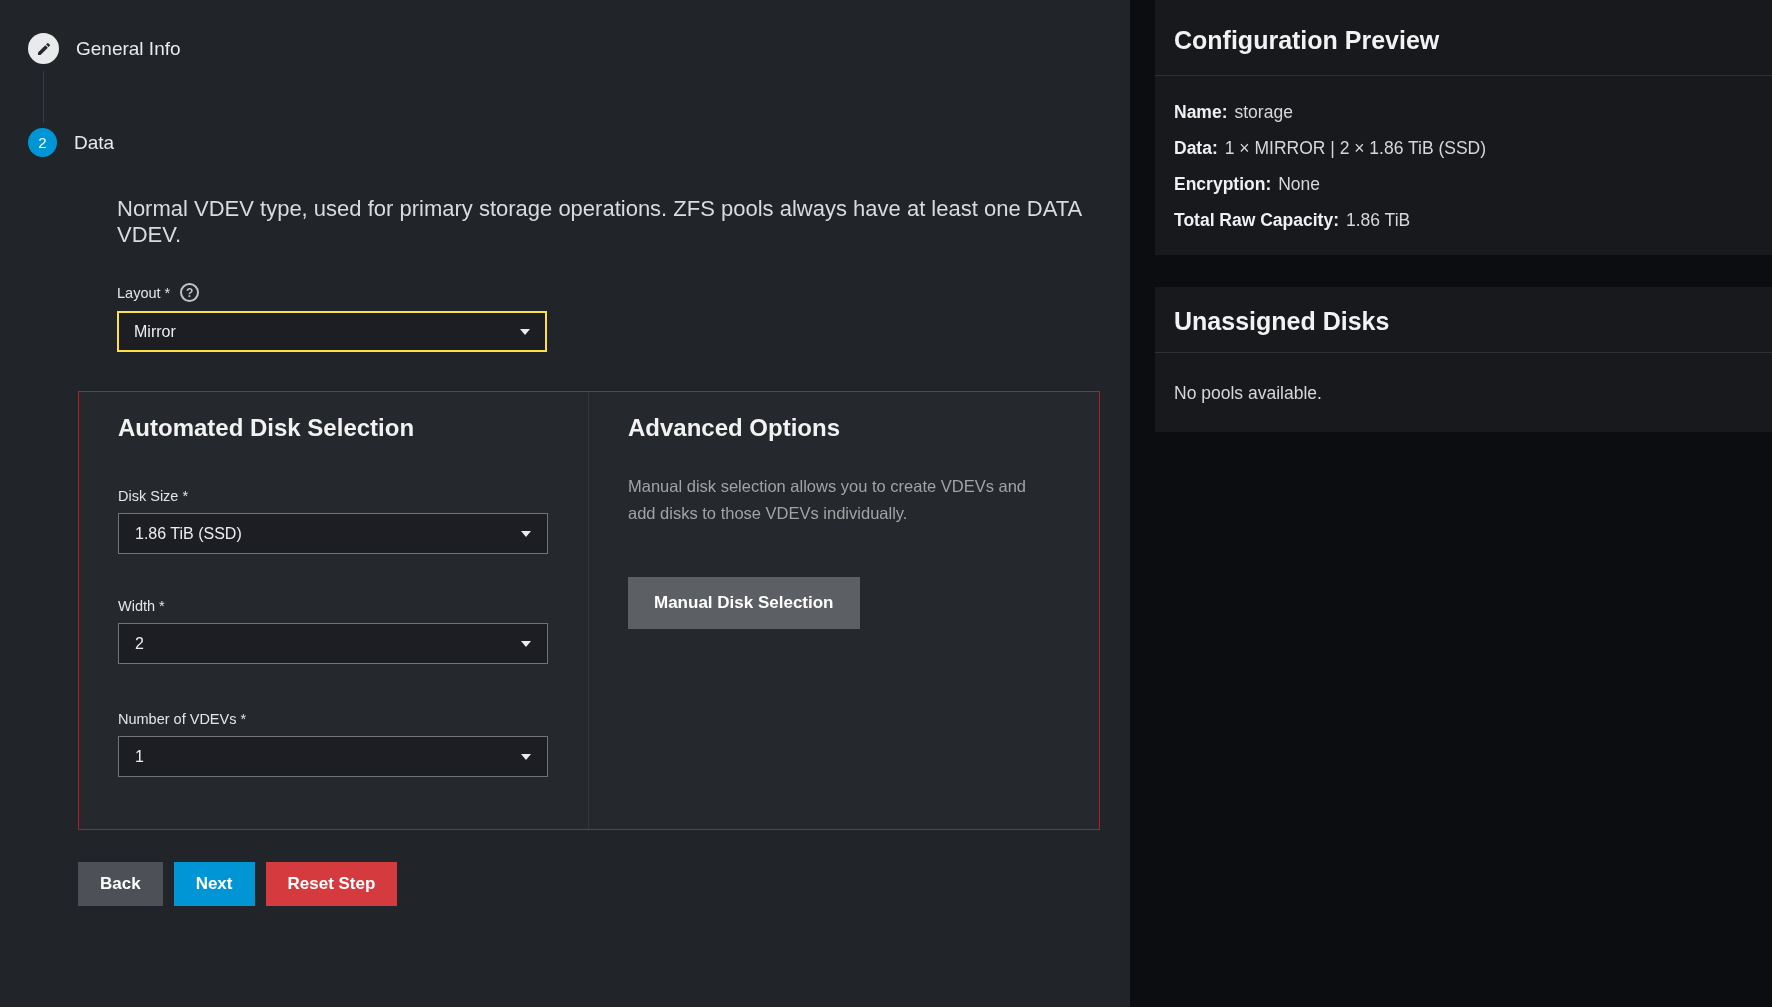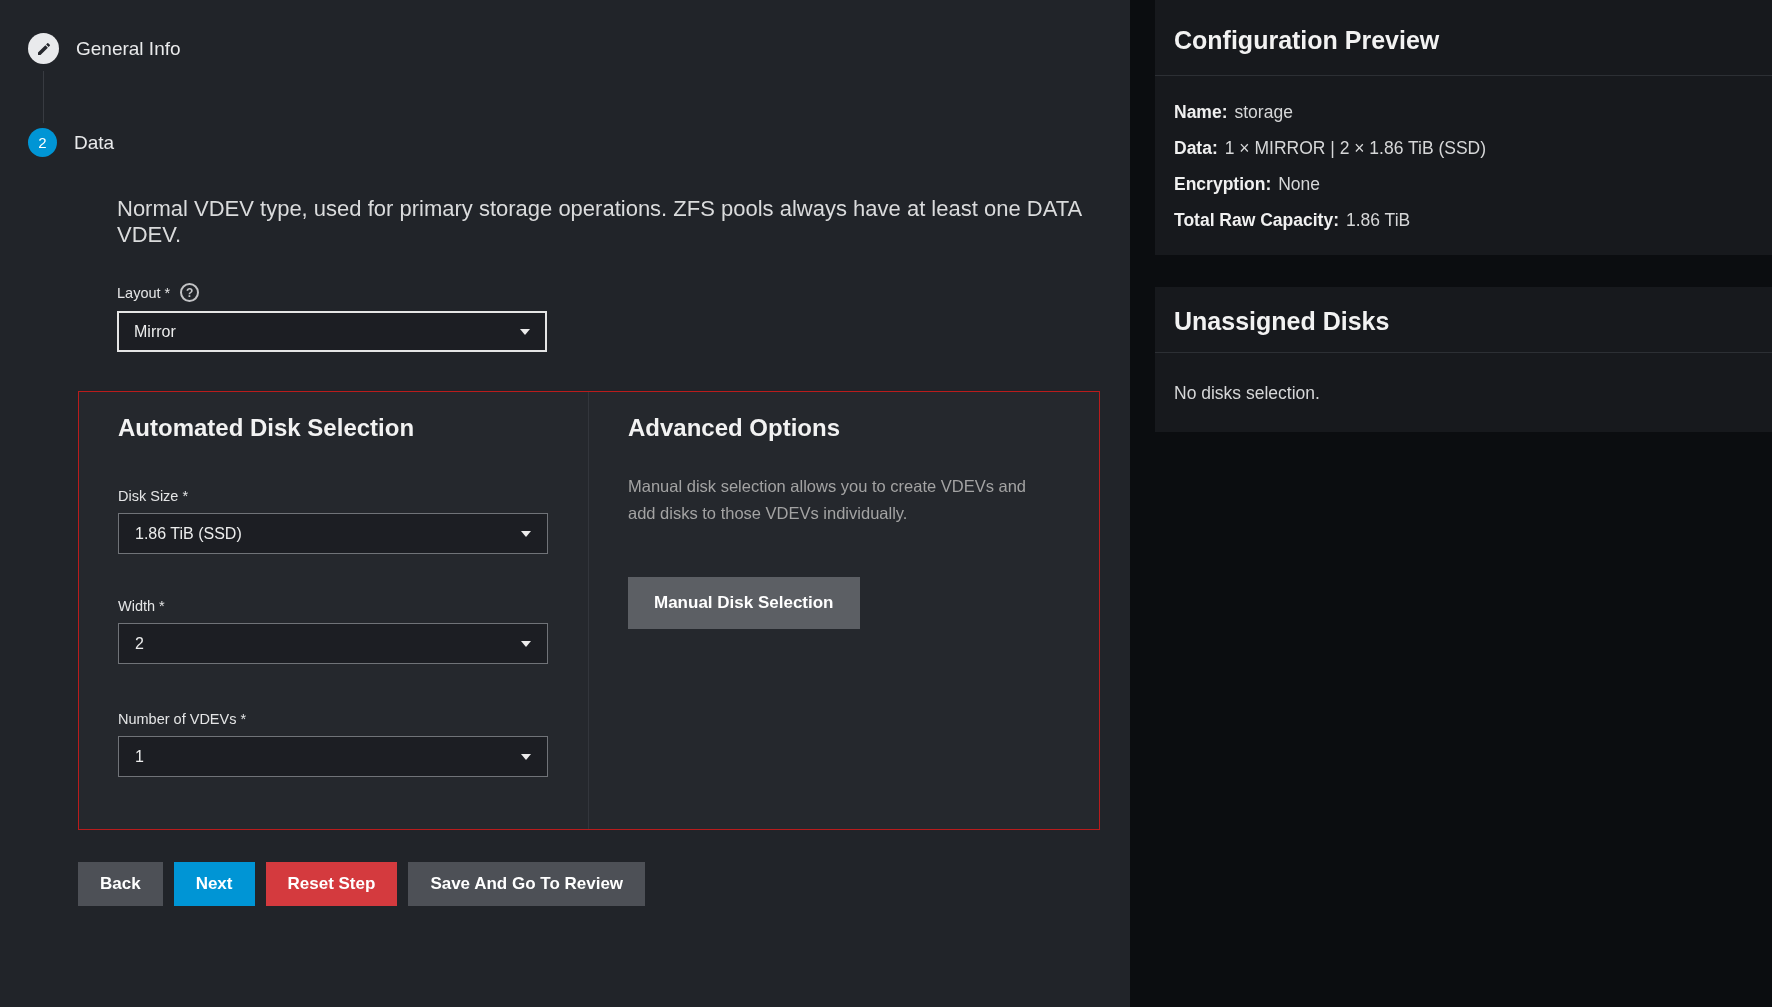--- a/index.html
+++ b/index.html
@@ -19,21 +19,21 @@
   .connector { width:1px; height:52px; background:#383b41; margin:7px 0 5px 43px; }
 
   .step-content { margin-left:117px; }
   .desc { margin:39px 0 0 0; color:#dadbdc; font-size:22px; }
 
   .field-label-row { margin-top:35px; display:flex; align-items:center; gap:10px; }
   .field-label { color:#e4e5e6; font-size:14.5px; }
   .help-icon { width:19px; height:19px; border-radius:50%; border:2px solid #c2c3c5; color:#c2c3c5; font-size:12px; font-weight:bold; display:flex; align-items:center; justify-content:center; cursor:pointer; }
 
   .select { width:430px; height:41px; background:#1c1e23; border:1px solid #707378; display:flex; align-items:center; justify-content:space-between; padding:0 16px; color:#eceded; font-size:16px; margin-top:9px; cursor:pointer; }
-  .select.focused { border:2px solid #e5e5e5; padding:0 15px; }
+  .select.focused { border:2px solid #fde047; padding:0 15px; }
   .chev { width:0; height:0; border-left:5px solid transparent; border-right:5px solid transparent; border-top:6px solid #ececec; }
 
   .panel { margin-left:-39px; margin-top:39px; width:1022px; border:1px solid #b91c1c; background:#25282d; display:flex; }
   .panel-col-left { width:510px; padding:22px 40px 52px 39px; border-right:1px solid #33363c; }
   .panel-col-right { flex:1; padding:22px 46px 40px 39px; }
   .panel h2 { margin:0; font-size:24px; color:#f2f2f2; font-weight:bold; }
   .plabel { margin-top:46px; font-size:14.5px; color:#e4e5e6; }
   .plabel.mid { margin-top:44px; }
   .plabel.last { margin-top:47px; }
   .adv-desc { margin:31px 0 0 0; color:#a3a3a3; font-size:16.5px; line-height:27px; max-width:440px; }
@@ -125,21 +125,20 @@
           <p class="adv-desc">Manual disk selection allows you to create VDEVs and add disks to those VDEVs individually.</p>
           <button class="manual-btn">Manual Disk Selection</button>
         </div>
 
       </div>
 
       <div class="actions">
         <button class="btn gray">Back</button>
         <button class="btn blue">Next</button>
         <button class="btn red">Reset Step</button>
-        <button class="btn gray">Save And Go To Review</button>
       </div>
 
     </section>
   </main>
 
   <aside>
 
     <section class="side-card first">
       <h2>Configuration Preview</h2>
       <div class="side-body">
@@ -154,18 +153,18 @@
         </div>
         <div class="side-row">
           <b>Total Raw Capacity:</b><span>1.86 TiB</span>
         </div>
       </div>
     </section>
 
     <section class="side-card second">
       <h2>Unassigned Disks</h2>
       <div class="side-body">
-        <span class="empty-text">No disks selection.</span>
+        <span class="empty-text">No pools available.</span>
       </div>
     </section>
 
   </aside>
 </div>
 
 </body></html>

